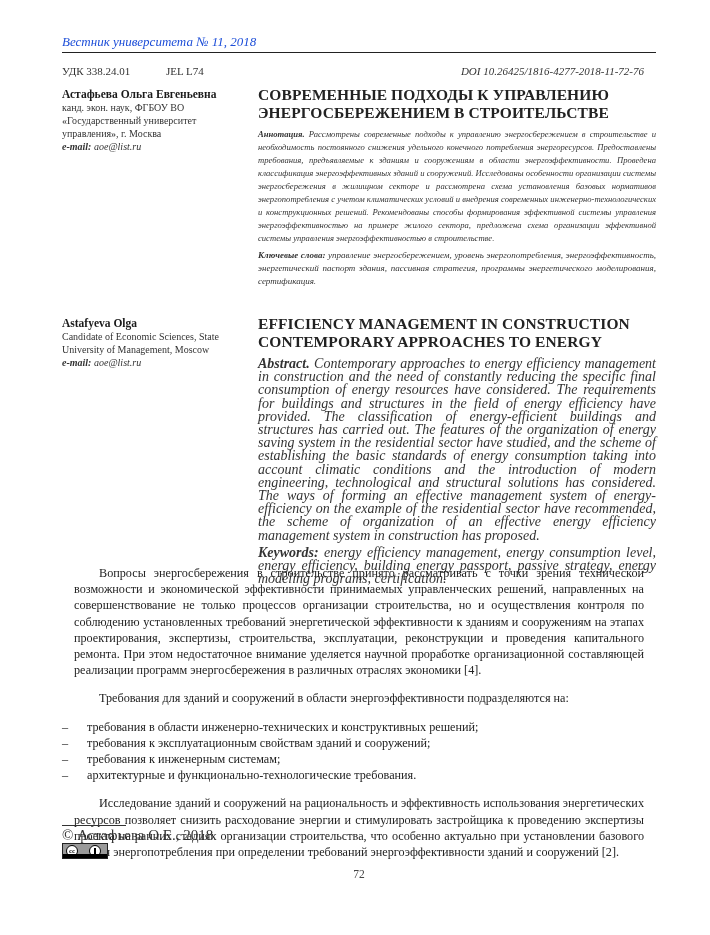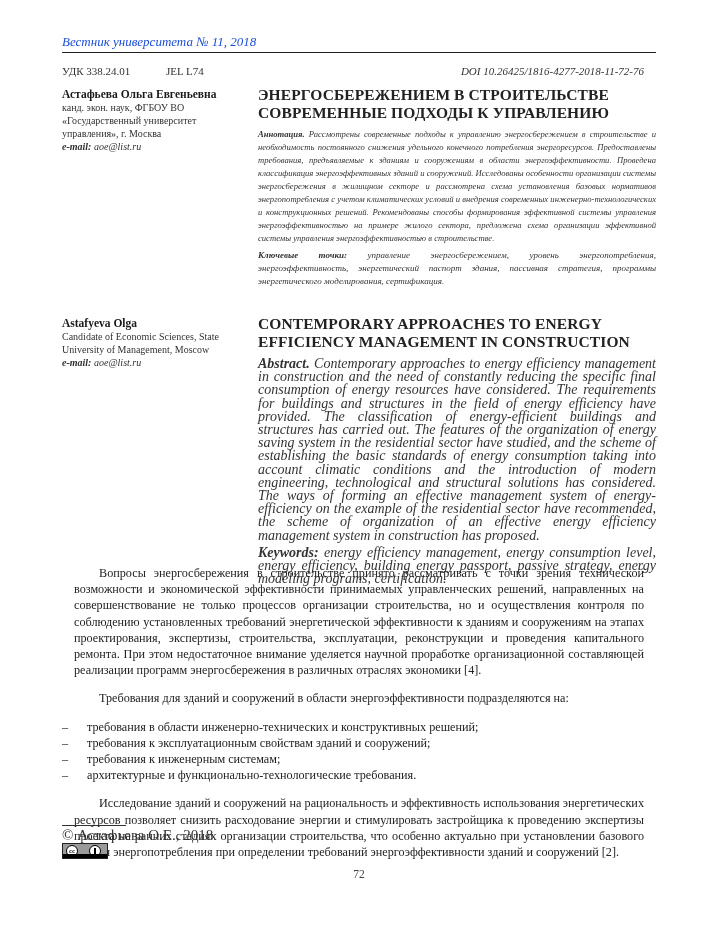--- a/index.html
+++ b/index.html
@@ -60,47 +60,47 @@
     <div>«Государственный университет</div>
     <div>управления», г. Москва</div>
     <div>
       <span class="email-label">e-mail:</span>
       <span class="email">aoe@list.ru</span>
     </div>
   </div>
 
   <div class="abstract-col" style="top:86px;">
     <h1 class="title-ru">
+      <div>СОВРЕМЕННЫЕ ПОДХОДЫ К УПРАВЛЕНИЮ</div>
       <div>ЭНЕРГОСБЕРЕЖЕНИЕМ В СТРОИТЕЛЬСТВЕ</div>
-      <div>СОВРЕМЕННЫЕ ПОДХОДЫ К УПРАВЛЕНИЮ</div>
     </h1>
     <p class="ann" style="margin-top:6px;">
       <span class="label">Аннотация.</span>
       <span>Рассмотрены современные подходы к управлению энергосбережением в строительстве и необходимость постоянного снижения удельного конечного потребления энергоресурсов. Предоставлены требования, предъявляемые к зданиям и сооружениям в области энергоэффективности. Проведена классификация энергоэффективных зданий и сооружений. Исследованы особенности организации системы энергосбережения в жилищном секторе и рассмотрена схема установления базовых нормативов энергопотребления с учетом климатических условий и внедрения современных инженерно-технологических и конструкционных решений. Рекомендованы способы формирования эффективной системы управления энергоэффективностью на примере жилого сектора, предложена схема организации эффективной системы управления энергоэффективностью в строительстве.</span>
     </p>
     <p class="ann" style="margin-top:4px;font-size:9px;">
-      <span class="label">Ключевые точки:</span>
+      <span class="label">Ключевые слова:</span>
       <span>управление энергосбережением, уровень энергопотребления, энергоэффективность, энергетический паспорт здания, пассивная стратегия, программы энергетического моделирования, сертификация.</span>
     </p>
   </div>
 
   <div class="author-col" style="top:316px;">
     <div class="name">Astafyeva Olga</div>
     <div>Candidate of Economic Sciences, State</div>
     <div>University of Management, Moscow</div>
     <div>
       <span class="email-label">e-mail:</span>
       <span class="email">aoe@list.ru</span>
     </div>
   </div>
 
   <div class="abstract-col" style="top:315px;">
     <h1 class="title-en">
+      <div>EFFICIENCY MANAGEMENT IN CONSTRUCTION</div>
       <div>CONTEMPORARY APPROACHES TO ENERGY</div>
-      <div>EFFICIENCY MANAGEMENT IN CONSTRUCTION</div>
     </h1>
     <p class="abs" style="margin-top:6px;">
       <span class="label">Abstract.</span>
       <span>Contemporary approaches to energy efficiency management in construction and the need of constantly reducing the specific final consumption of energy resources have considered. The requirements for buildings and structures in the field of energy efficiency have provided. The classification of energy-efficient buildings and structures has carried out. The features of the organization of energy saving system in the residential sector have studied, and the scheme of establishing the basic standards of energy consumption taking into account climatic conditions and the introduction of modern engineering, technological and structural solutions has considered. The ways of forming an effective management system of energy-efficiency on the example of the residential sector have recommended, the scheme of organization of an effective energy efficiency management system in construction has proposed.</span>
     </p>
     <p class="abs" style="margin-top:4px;">
       <span class="label">Keywords:</span>
       <span>energy efficiency management, energy consumption level, energy efficiency, building energy passport, passive strategy, energy modeling programs, certification.</span>
     </p>
   </div>

